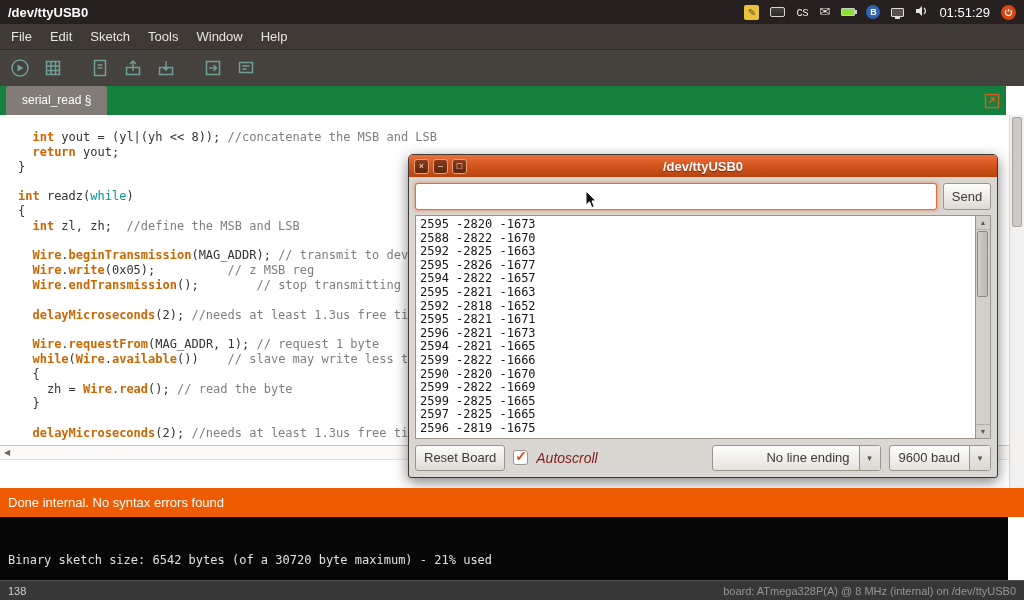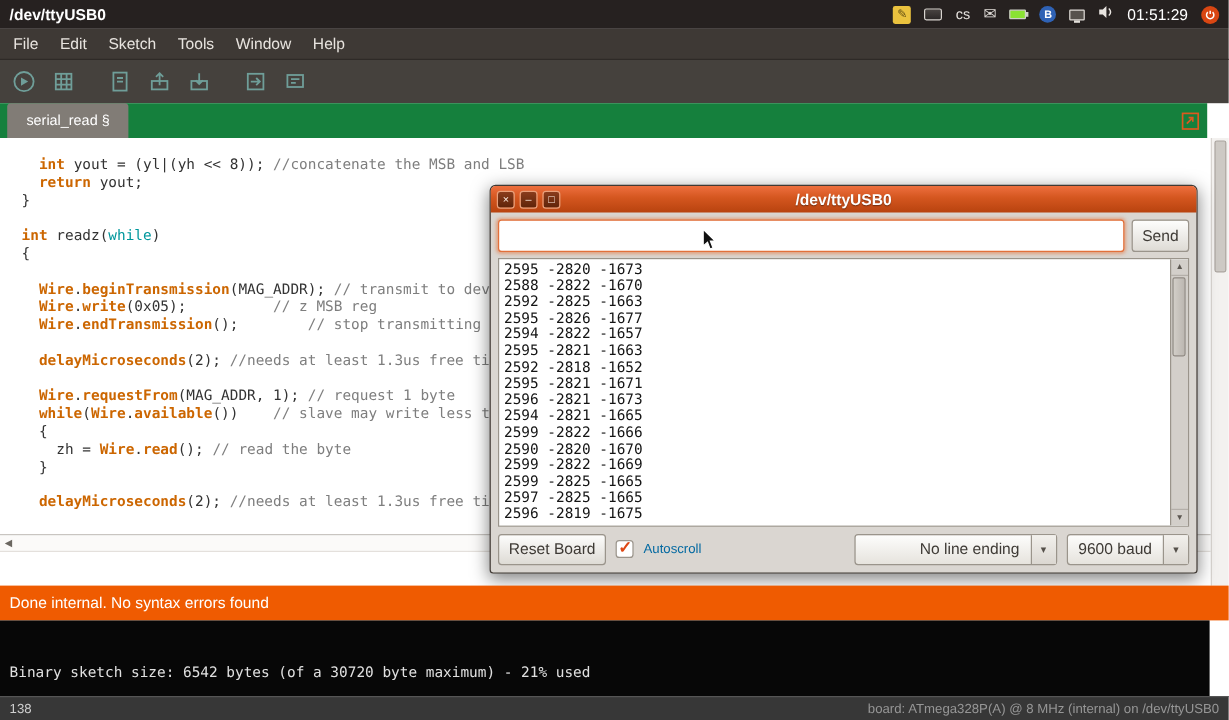--- a/index.html
+++ b/index.html
@@ -75,21 +75,21 @@
   .serial-line { white-space:pre; }
   .sm-scroll { position:absolute; top:0; right:0; bottom:0; width:15px; background:#d3cfca; border-left:1px solid #9a948b; }
   .sm-arr { position:absolute; left:0; width:14px; height:14px; font-size:7px; color:#5c5751; text-align:center; line-height:14px; }
   .sm-arr.up { top:0; border-bottom:1px solid #b4afa9; }
   .sm-arr.down { bottom:0; border-top:1px solid #b4afa9; }
   .sm-thumb { position:absolute; left:1px; right:2px; top:15px; height:66px; background:linear-gradient(90deg,#d2cec8,#bcb7b1); border:1px solid #8e8881; border-radius:2px; }
   .sm-controls { display:flex; align-items:center; gap:8px; height:27px; flex:0 0 27px; }
   .sm-reset { padding:0 8px; height:26px; }
   .sm-check { width:15px; height:15px; background:#fff; border:1px solid #9a948b; border-radius:3px; position:relative; }
   .sm-check span { position:absolute; top:-3px; left:1px; color:#de4815; font-weight:bold; font-size:14px; }
-  .sm-label { font-size:11px; color:#0369a1; }
+  .sm-label { font-size:14px; color:#7f1d1d;font-style:italic; }
   .dd { display:flex; height:26px; border:1px solid #9a948b; border-radius:3px; background:linear-gradient(#fdfdfc,#e6e3dd); align-items:stretch; }
   .dd-text { padding:0 9px; font-size:13px; color:#3e3a35; display:flex; align-items:center; white-space:nowrap; }
   .dd-arrow { width:21px; border-left:1px solid #9a948b; display:flex; align-items:center; justify-content:center; font-size:9px; color:#55504a; background:linear-gradient(#f2f0ec,#dbd7d1); }
   .dd-first { margin-left:auto;padding-left:44px; }
 
   .cursor { position:absolute; left:585px; top:190px; z-index:200; pointer-events:none; }
 </style>
 </head>
 <body>
 
@@ -188,20 +188,21 @@
   </div>
 
   <div class="editor">
     <div class="code">
         <div class="code-line"><span class="sg-p">  </span><span class="sg-k">int</span><span class="sg-p"> yout = (yl|(yh &lt;&lt; 8)); </span><span class="sg-c">//concatenate the MSB and LSB</span></div>
         <div class="code-line"><span class="sg-p">  </span><span class="sg-k">return</span><span class="sg-p"> yout;</span></div>
         <div class="code-line"><span class="sg-p">}</span></div>
         <div class="code-line">&nbsp;</div>
         <div class="code-line"><span class="sg-k">int</span><span class="sg-p"> readz(</span><span class="sg-t">while</span><span class="sg-p">)</span></div>
         <div class="code-line"><span class="sg-p">{</span></div>
+        <div class="code-line"><span class="sg-p">  </span><span class="sg-k">int</span><span class="sg-p"> zl, zh;  </span><span class="sg-c">//define the MSB and LSB</span></div>
         <div class="code-line">&nbsp;</div>
         <div class="code-line"><span class="sg-p">  </span><span class="sg-k">Wire</span><span class="sg-p">.</span><span class="sg-f">beginTransmission</span><span class="sg-p">(MAG_ADDR); </span><span class="sg-c">// transmit to device</span></div>
         <div class="code-line"><span class="sg-p">  </span><span class="sg-k">Wire</span><span class="sg-p">.</span><span class="sg-f">write</span><span class="sg-p">(0x05);          </span><span class="sg-c">// z MSB reg</span></div>
         <div class="code-line"><span class="sg-p">  </span><span class="sg-k">Wire</span><span class="sg-p">.</span><span class="sg-f">endTransmission</span><span class="sg-p">();        </span><span class="sg-c">// stop transmitting</span></div>
         <div class="code-line">&nbsp;</div>
         <div class="code-line"><span class="sg-p">  </span><span class="sg-f">delayMicroseconds</span><span class="sg-p">(2); </span><span class="sg-c">//needs at least 1.3us free time</span></div>
         <div class="code-line">&nbsp;</div>
         <div class="code-line"><span class="sg-p">  </span><span class="sg-k">Wire</span><span class="sg-p">.</span><span class="sg-f">requestFrom</span><span class="sg-p">(MAG_ADDR, 1); </span><span class="sg-c">// request 1 byte</span></div>
         <div class="code-line"><span class="sg-p">  </span><span class="sg-k">while</span><span class="sg-p">(</span><span class="sg-k">Wire</span><span class="sg-p">.</span><span class="sg-f">available</span><span class="sg-p">())    </span><span class="sg-c">// slave may write less than</span></div>
         <div class="code-line"><span class="sg-p">  {</span></div>

